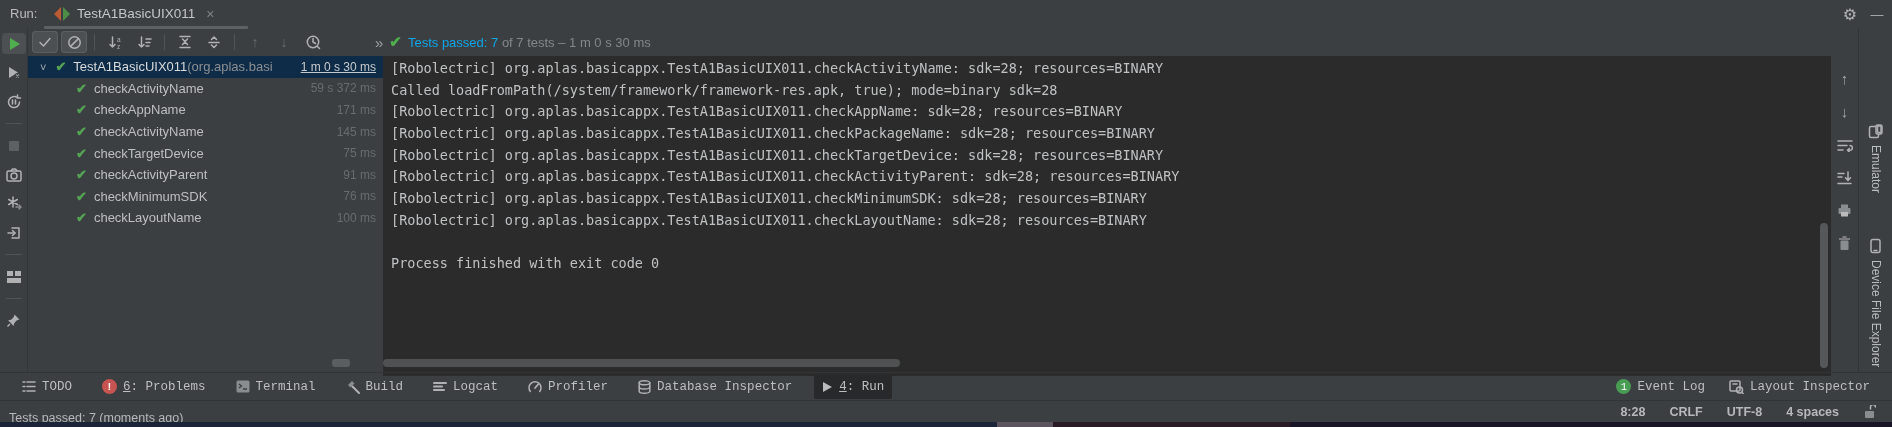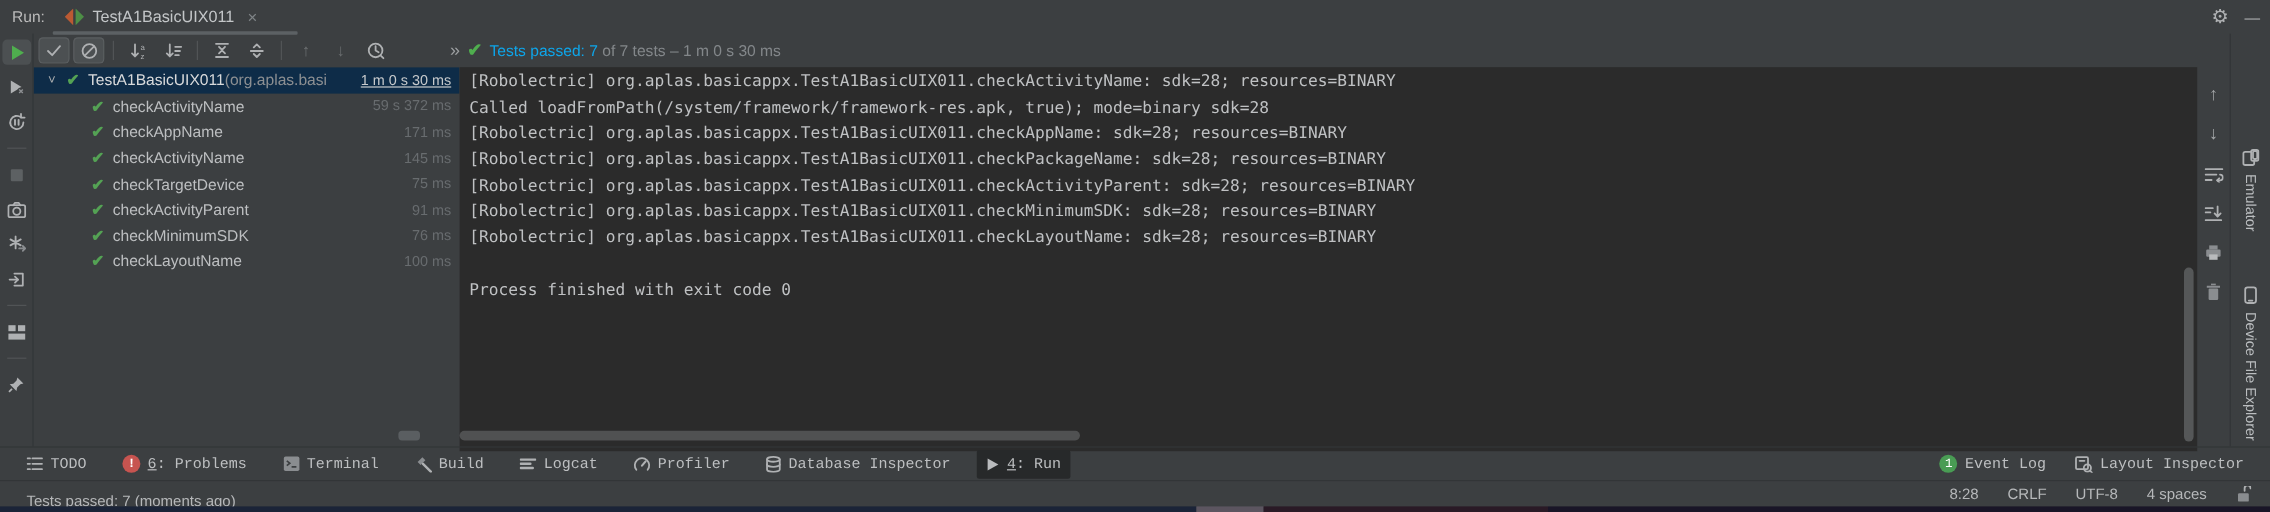--- a/index.html
+++ b/index.html
@@ -62,22 +62,22 @@
          display:flex;align-items:center;font-size:12.5px;color:#bdbfc1;}
   .twitem{display:flex;align-items:center;gap:6px;height:24px;padding:0 8px;margin-left:14px;cursor:pointer;border-radius:2px;white-space:nowrap;font-family:Liberation Mono, monospace;}
   .twitem.active{background:#27292a;}
   .mn{text-decoration:underline;}
   .badge{width:15px;height:15px;border-radius:50%;background:#499c54;color:#fff;font-size:10.5px;display:flex;align-items:center;justify-content:center;flex:none;}
   .badge.red{background:#c75450;font-weight:bold;}
   .tw-right{margin-left:auto;display:flex;align-items:center;gap:8px;padding-right:14px;}
   
   .status{left:0;top:400px;width:100%;height:22px;border-top:1px solid #323537;box-sizing:border-box;
           display:flex;align-items:center;font-size:12.5px;color:#b6b8ba;}
-  .st-msg{padding-left:22px;margin-top:12px;}
-  .st-right{margin-left:auto;display:flex;align-items:center;gap:24px;padding-right:16px;}
+  .st-msg{padding-left:9px;margin-top:12px;}
+  .st-right{margin-left:auto;display:flex;align-items:center;gap:24px;padding-right:16px;font-weight:bold;}
   .st-item{cursor:pointer;}
   
   .bstrip{left:0;top:422px;width:100%;height:5px;display:flex;}
   .seg1{width:997px;background:#1b2438;}
   .seg2{width:56px;background:#5c5560;}
   .seg3{width:237px;background:#2a1a26;}
   .seg4{flex:1;background:#191527;}
   .diamond{display:flex;gap:1px;}
 </style>
 </head>
@@ -268,20 +268,21 @@
     </div>
   </div>
   <div class="abs tree-hscroll"></div>
 
   <div class="abs console">
     <div class="console-inner">
       <div class="cline">[Robolectric] org.aplas.basicappx.TestA1BasicUIX011.checkActivityName: sdk=28; resources=BINARY</div>
       <div class="cline">Called loadFromPath(/system/framework/framework-res.apk, true); mode=binary sdk=28</div>
       <div class="cline">[Robolectric] org.aplas.basicappx.TestA1BasicUIX011.checkAppName: sdk=28; resources=BINARY</div>
       <div class="cline">[Robolectric] org.aplas.basicappx.TestA1BasicUIX011.checkPackageName: sdk=28; resources=BINARY</div>
+      <div class="cline">[Robolectric] org.aplas.basicappx.TestA1BasicUIX011.checkTargetDevice: sdk=28; resources=BINARY</div>
       <div class="cline">[Robolectric] org.aplas.basicappx.TestA1BasicUIX011.checkActivityParent: sdk=28; resources=BINARY</div>
       <div class="cline">[Robolectric] org.aplas.basicappx.TestA1BasicUIX011.checkMinimumSDK: sdk=28; resources=BINARY</div>
       <div class="cline">[Robolectric] org.aplas.basicappx.TestA1BasicUIX011.checkLayoutName: sdk=28; resources=BINARY</div>
       <div class="cline"></div>
       <div class="cline">Process finished with exit code 0</div>
     </div>
   </div>
   <div class="abs vthumb"></div>
   <div class="abs hthumb"></div>
 

